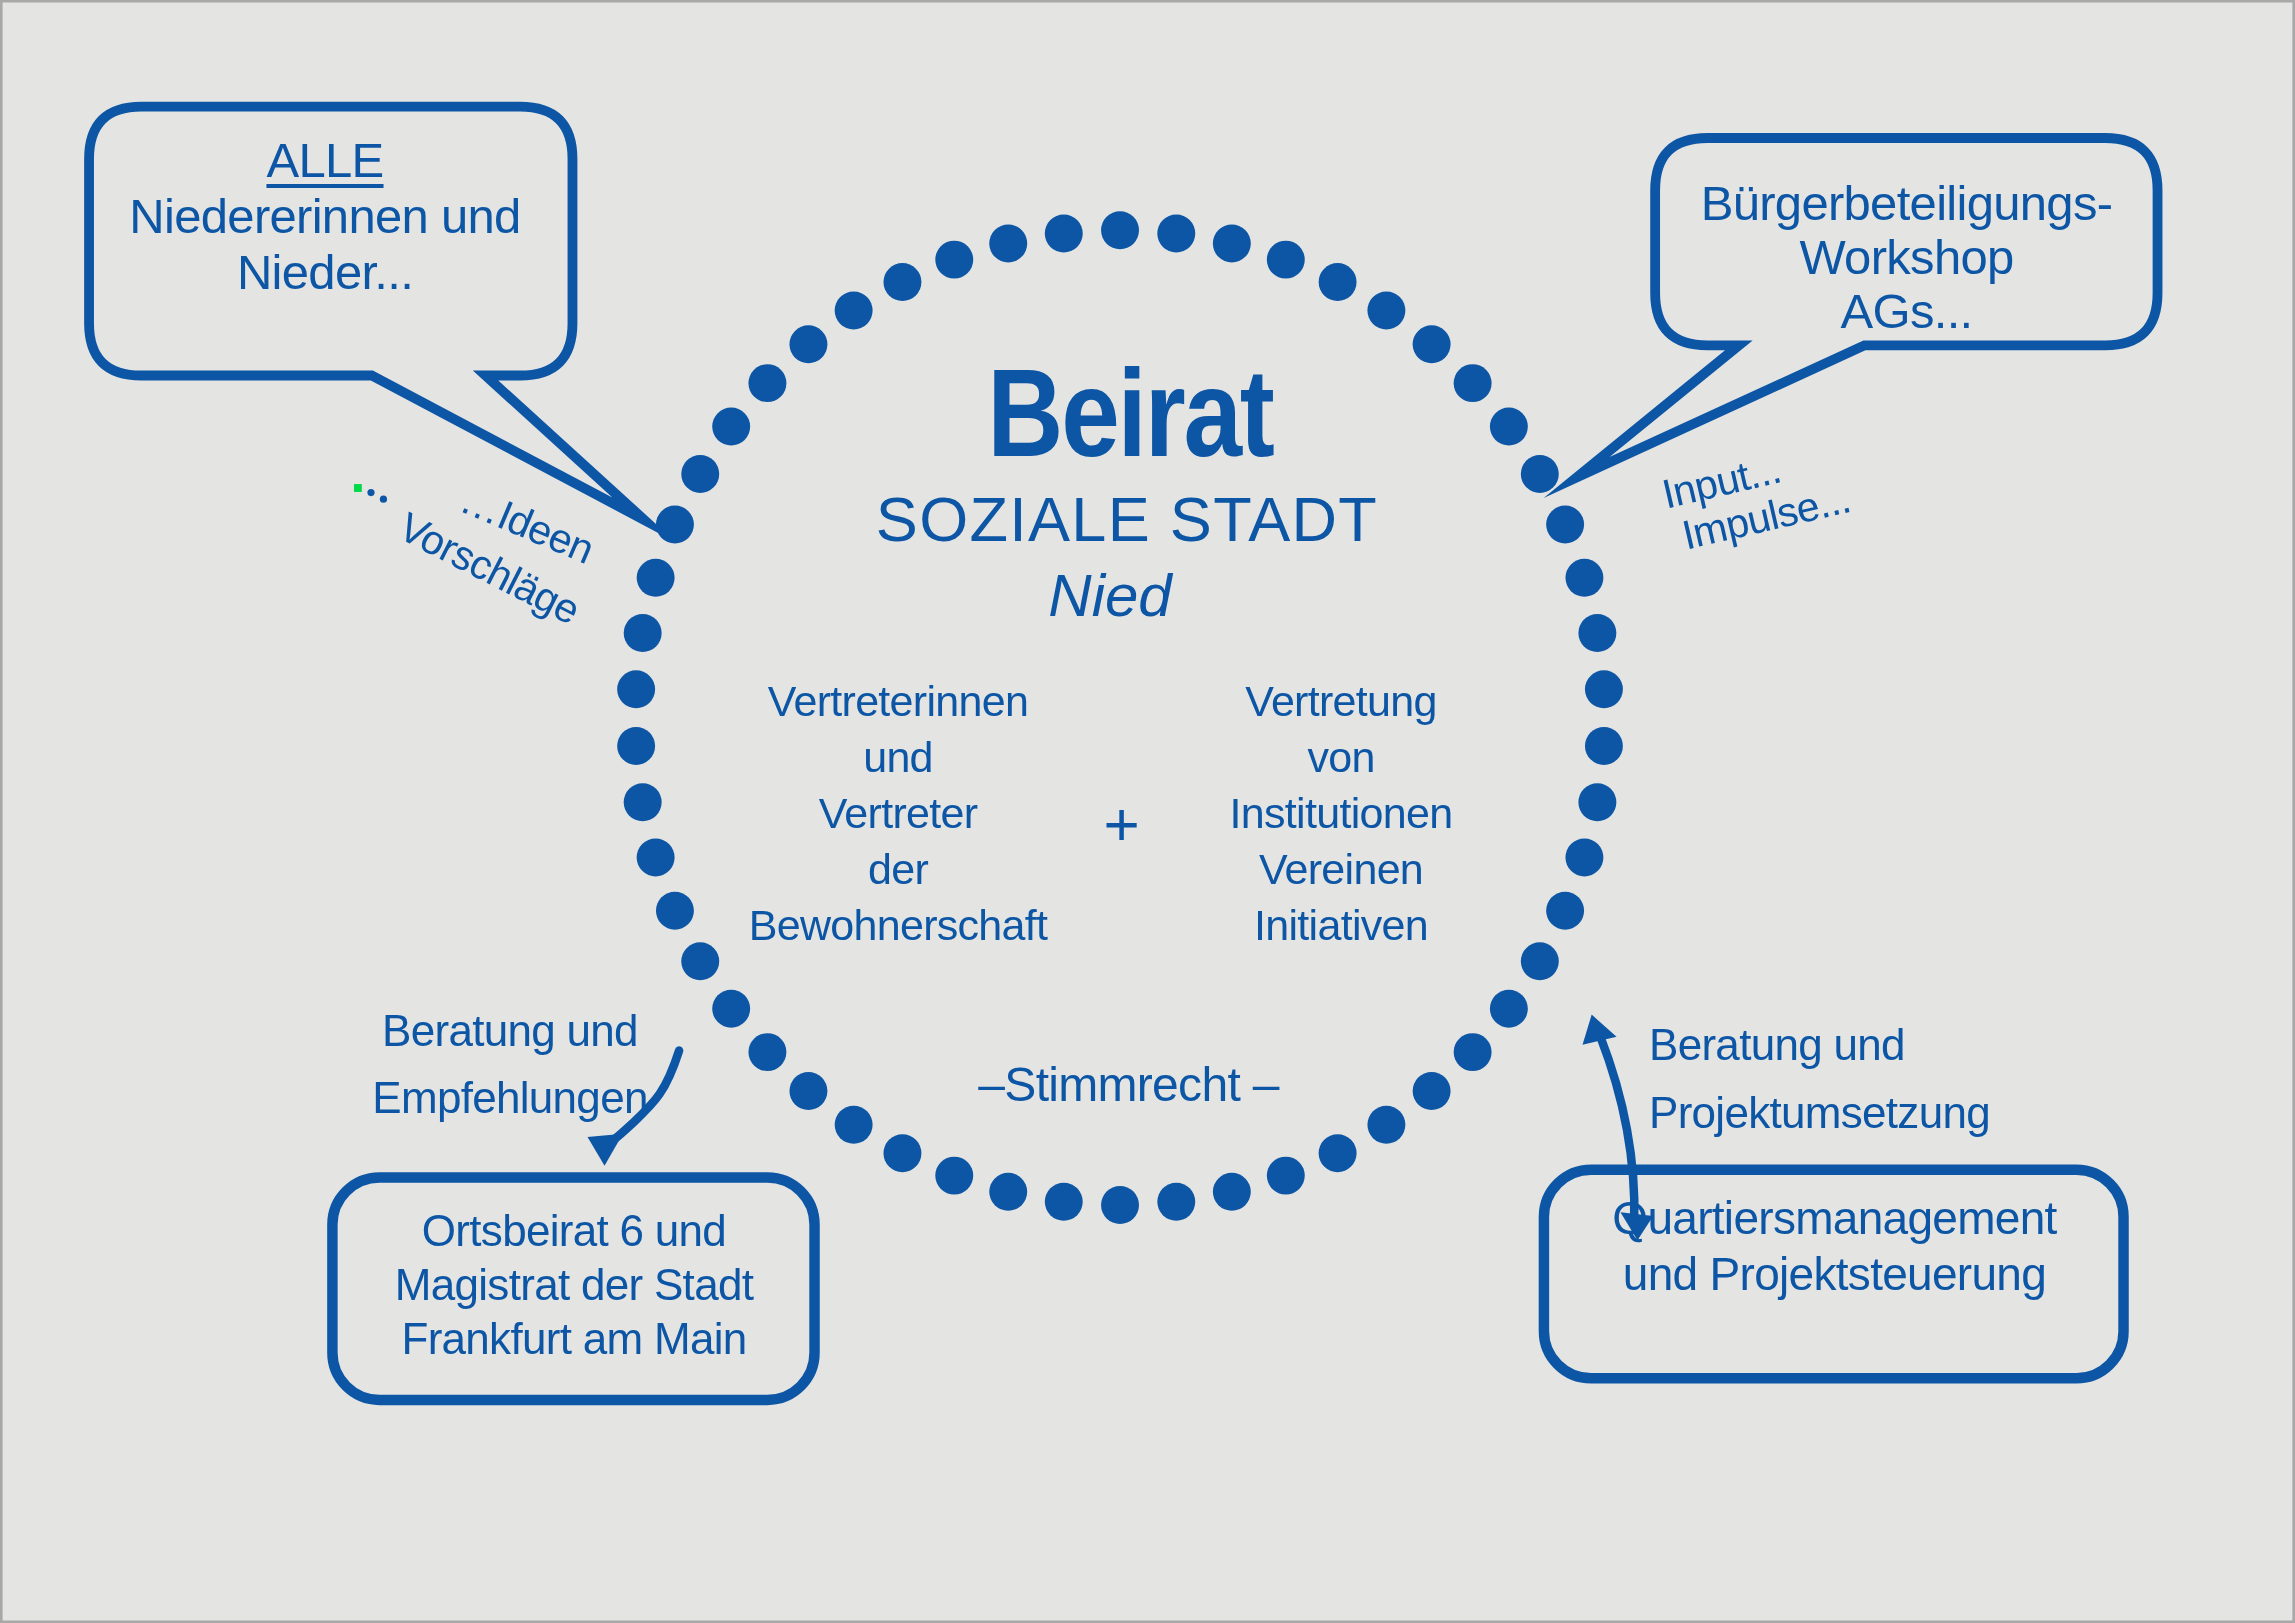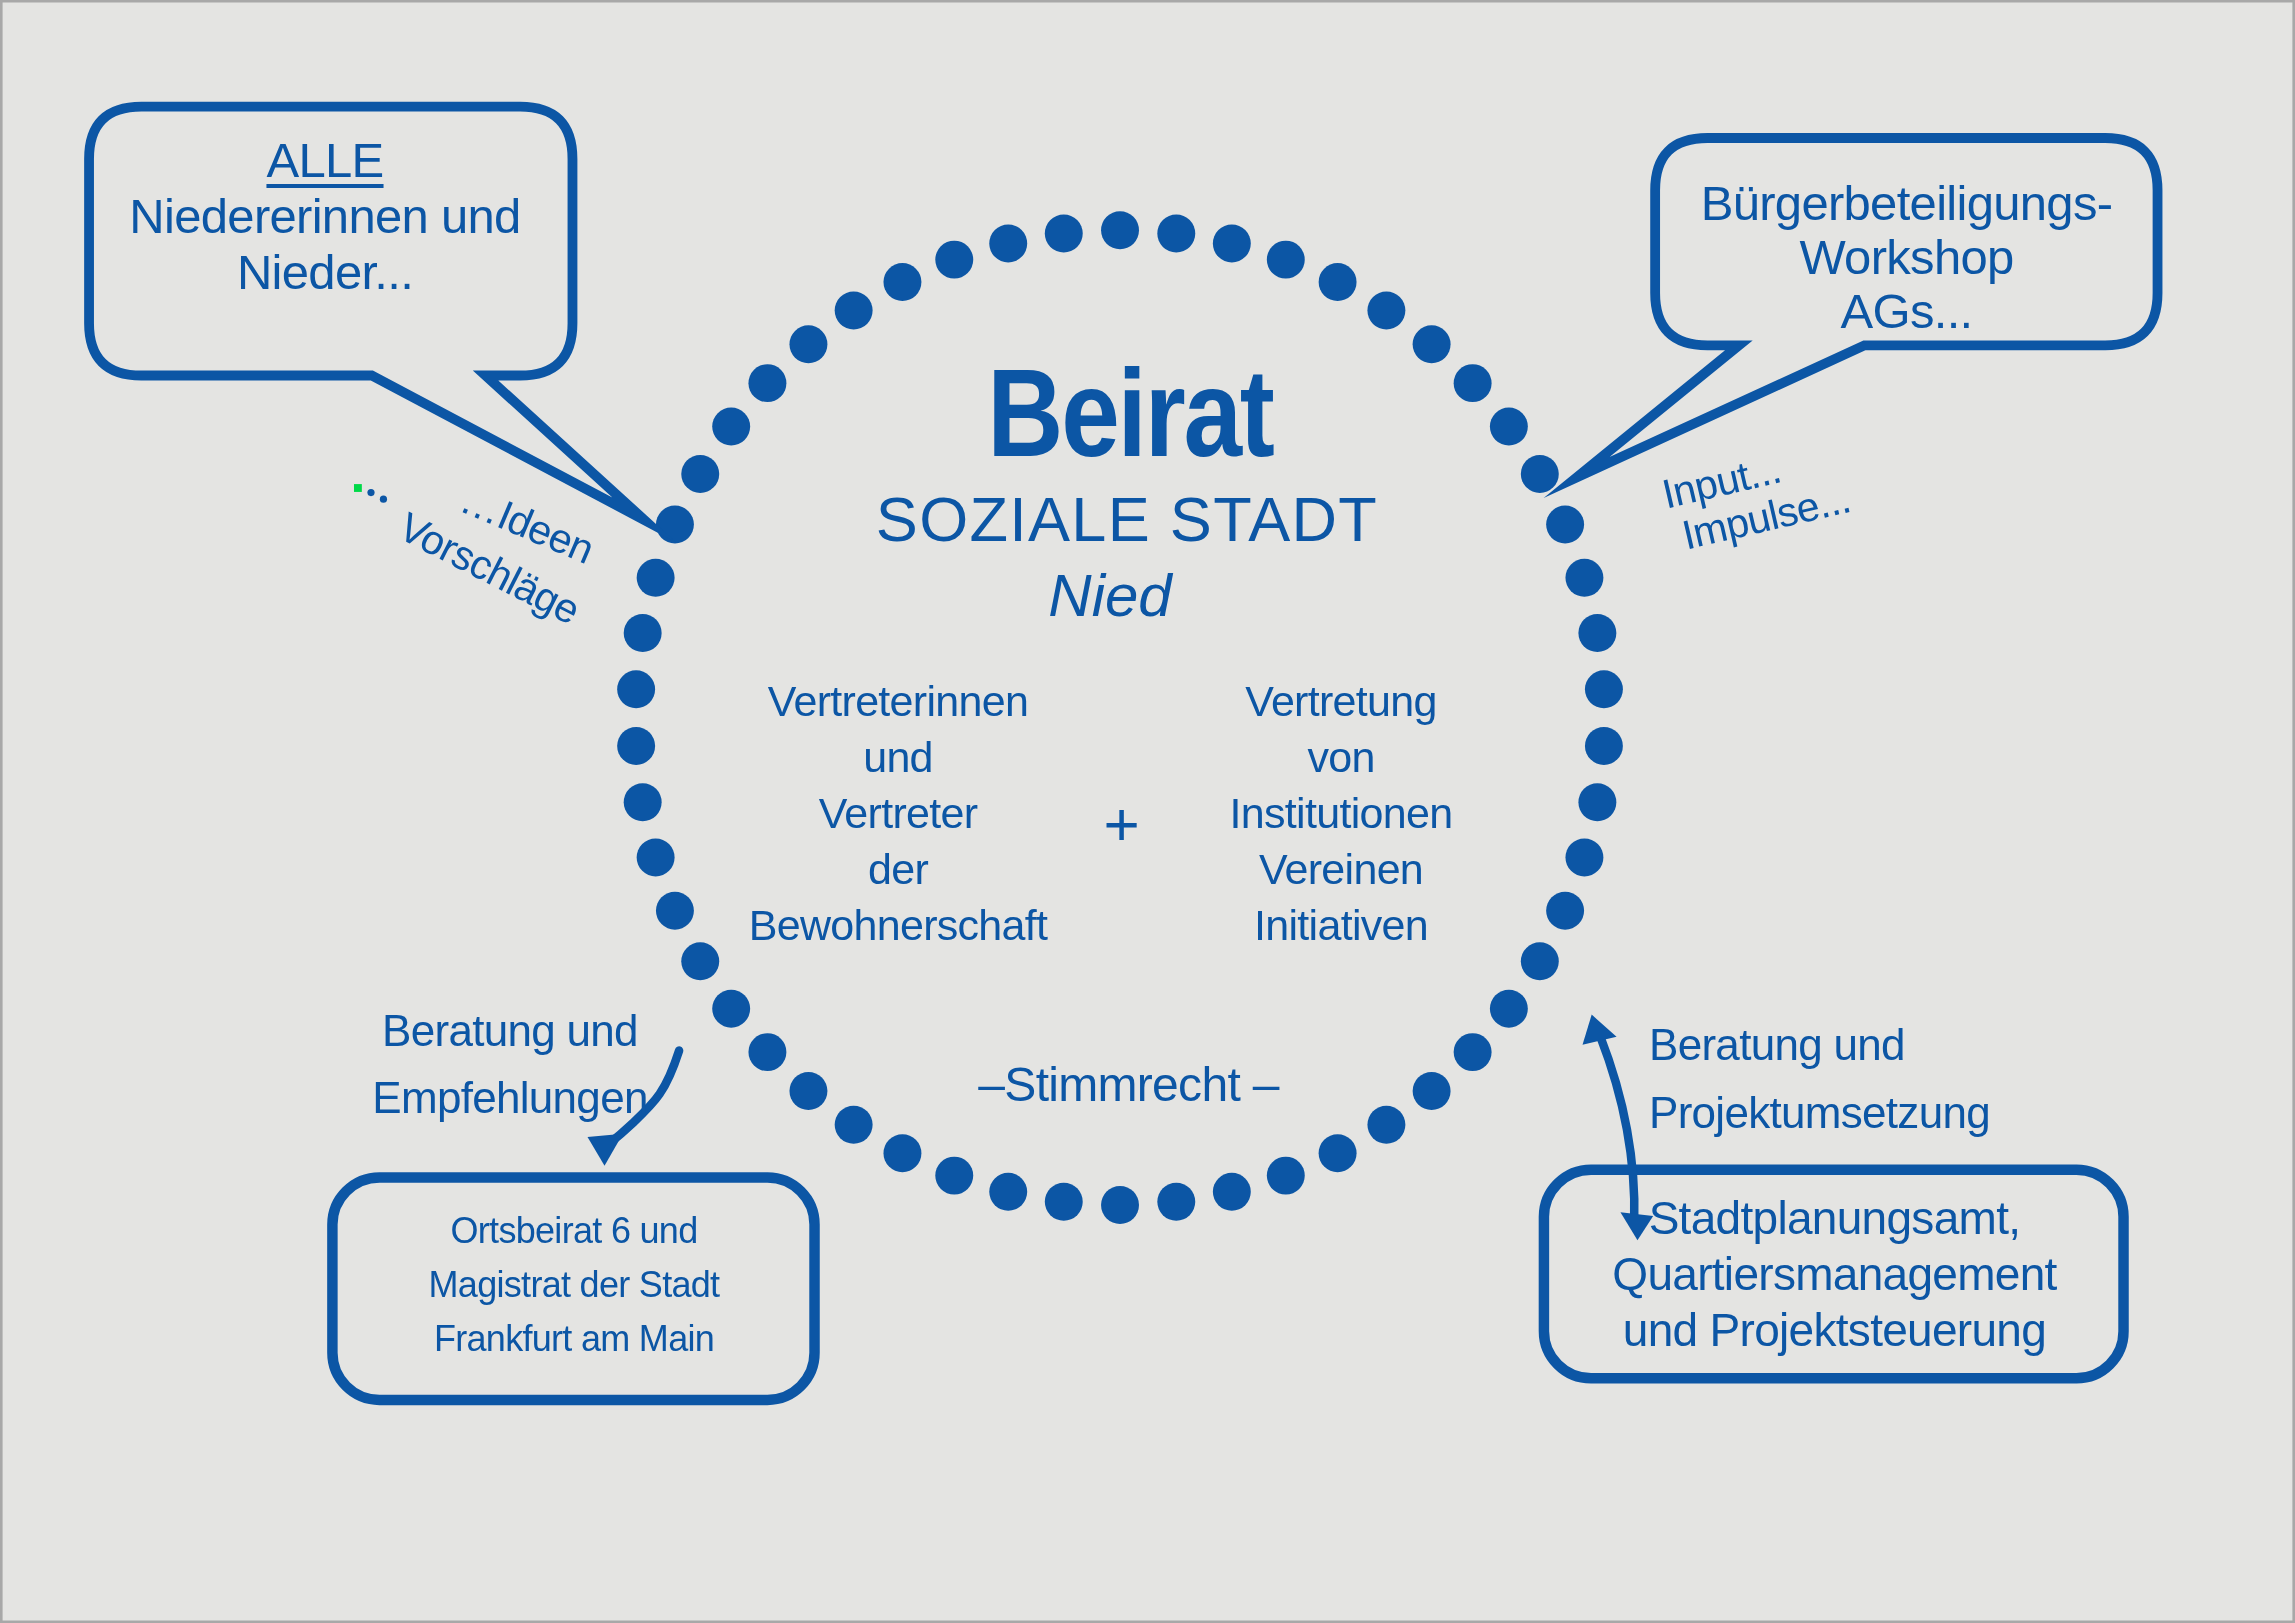--- a/index.html
+++ b/index.html
@@ -157,26 +157,25 @@
   <div class="txt advice" style="left:366px;top:997px;width:288px;line-height:67px;">
     <div>Beratung und</div>
     <div>Empfehlungen</div>
   </div>
 
   <div class="txt advice" style="left:1649px;top:1011px;width:432px;line-height:68px;text-align:left;">
     <div>Beratung und</div>
     <div>Projektumsetzung</div>
   </div>
 
-  <div class="txt boxtxt" style="left:345px;top:1204px;width:458px;font-size:36px;line-height:54px;">
+  <div class="txt boxtxt" style="left:345px;top:1204px;width:458px;font-size:44px;line-height:54px;">
     <div>Ortsbeirat 6 und</div>
     <div>Magistrat der Stadt</div>
     <div>Frankfurt am Main</div>
   </div>
 
   <div class="txt boxtxt" style="left:1553px;top:1190px;width:563px;font-size:46px;line-height:56px;">
-    <div>Stadtplanungsamt,</div>
     <div>Quartiersmanagement</div>
     <div>und Projektsteuerung</div>
   </div>
 
 </div>
 
 
 </body></html>

